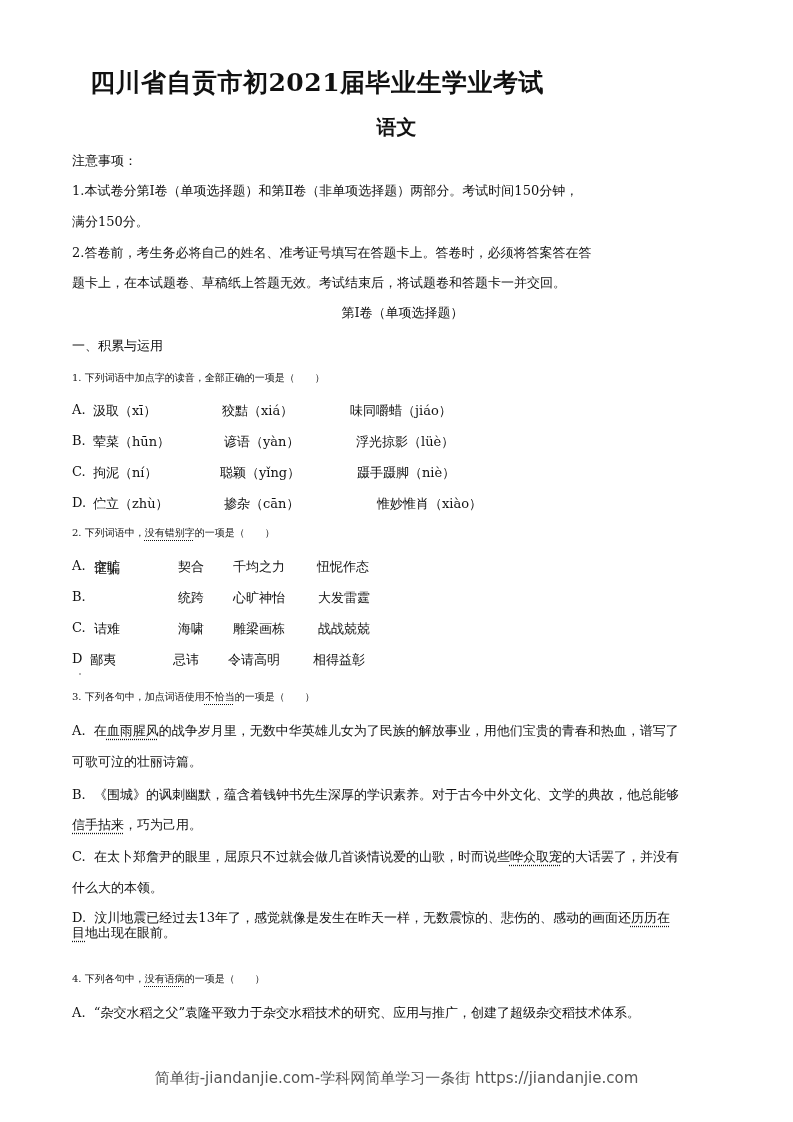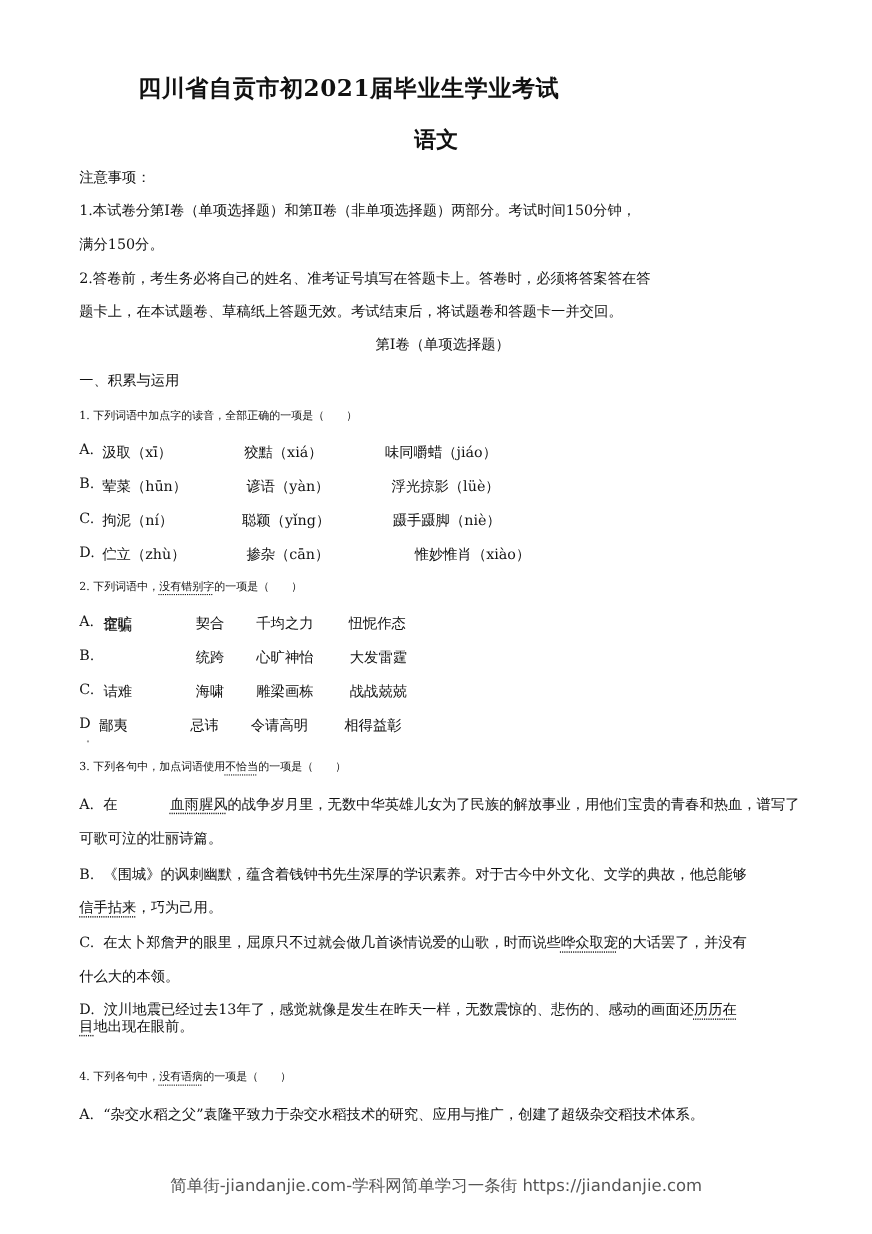--- a/index.html
+++ b/index.html
@@ -6,21 +6,21 @@
     html, body { width: 793px; height: 1122px; background: #ffffff; }
     body {
       position: relative;
       font-family: "DejaVu Serif", "Liberation Serif", serif;
       color: #111;
       overflow: hidden;
     }
     .abs { position: absolute; white-space: nowrap; }
     .title {
       left: 0; width: 634px; top: 66px; text-align: center;
-      font-size: 21px; font-weight: bold; letter-spacing: 0.5px;
+      font-size: 25px; font-weight: bold; letter-spacing: 0.5px;
     }
     .subtitle {
       left: 0; width: 793px; top: 114px; text-align: center;
       font-size: 20px; font-weight: bold;
     }
     .bold { font-weight: normal; font-size: 13px; }
     .notice { left: 72px; }
     .center { left: 0; width: 793px; text-align: center; }
     .q { font-size: 10px; left: 72px; }
     .opt { font-size: 13px; }
@@ -106,21 +106,21 @@
 </div>
 <div class="tiny-dot"></div>
 
 <div class="abs q" style="top:690px;">
   <span>3. 下列各句中，加点词语使用</span><span style="text-decoration: underline dotted; text-underline-offset: 4px;">不恰当</span><span>的一项是（　　）</span>
 </div>
 
 <div>
   <div class="abs opt" style="left:72px;top:722px;">
     <span>A.</span>&nbsp;
-    <span>在</span><span style="text-decoration: underline dotted; text-underline-offset: 4px; margin-left: 48px;">血雨腥风</span><span>的战争岁月里，无数中华英雄儿女为了民族的解放事业，用他们宝贵的青春和热血，谱写了</span>
+    <span>在</span><span style="text-decoration: underline dotted; text-underline-offset: 4px;">血雨腥风</span><span>的战争岁月里，无数中华英雄儿女为了民族的解放事业，用他们宝贵的青春和热血，谱写了</span>
   </div>
   <div class="abs opt" style="left:72px;top:753px;">可歌可泣的壮丽诗篇。</div>
 </div>
 
 <div>
   <div class="abs opt" style="left:72px;top:786px;">
     <span>B.</span>&nbsp;
     <span>《围城》的讽刺幽默，蕴含着钱钟书先生深厚的学识素养。对于古今中外文化、文学的典故，他总能够</span>
   </div>
   <div class="abs opt" style="left:72px;top:816px;">

